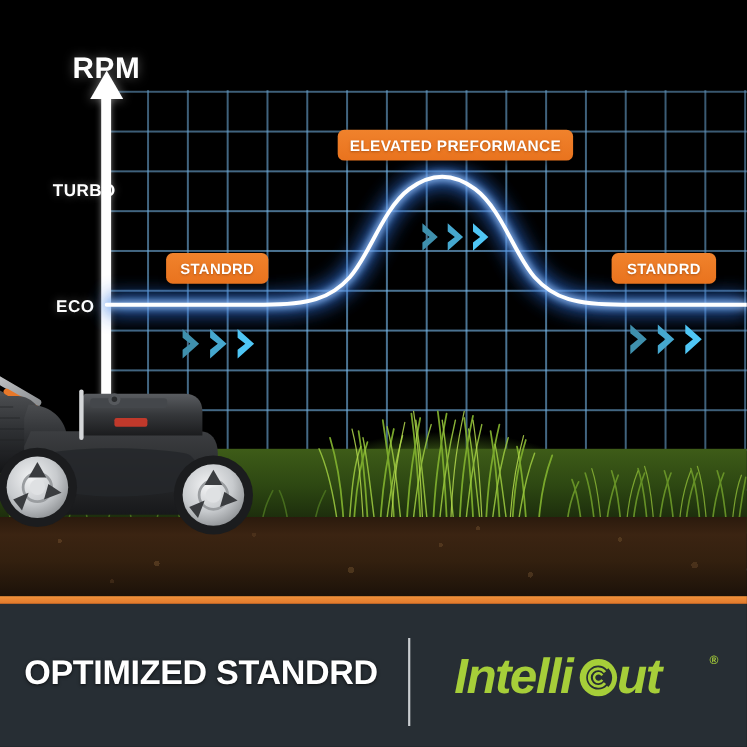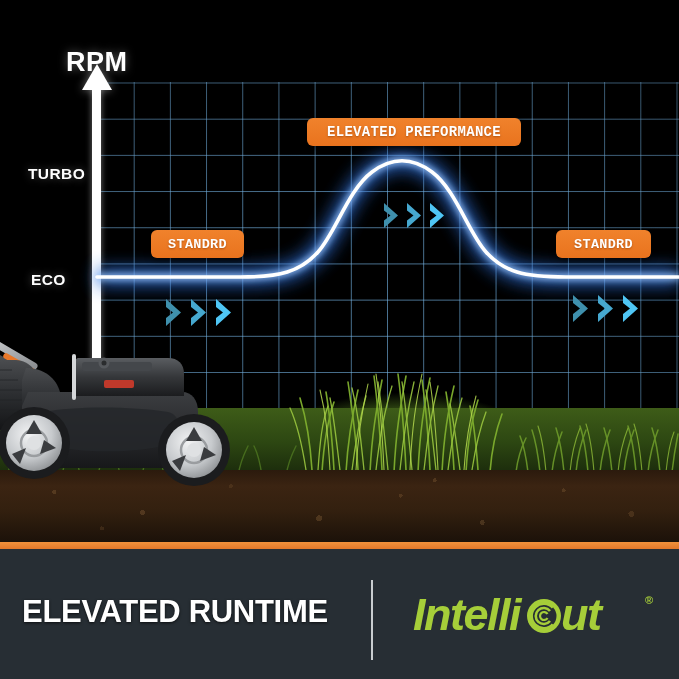--- a/index.html
+++ b/index.html
@@ -47,38 +47,37 @@
     filter:drop-shadow(0 0 5px rgba(255,255,255,.45));
   }
 
   #rpm-label{
     position:absolute; left:66px; top:47px;
     color:#fff; font-size:27px; font-weight:bold; letter-spacing:.5px;
     text-shadow:0 0 10px rgba(255,255,255,.35);
   }
   .axis-tick{
     position:absolute; color:#fff; font-weight:bold; font-size:15.5px;
-    letter-spacing:.4px; text-shadow:0 0 8px rgba(255,255,255,.3);
+    letter-spacing:.4px; text-shadow:0 0 8px rgba(255,255,255,.3);margin-left:20px;
   }
   #tick-turbo{ left:28px; top:165px; }
   #tick-eco{ left:31px; top:271px; }
 
   
   #curve-svg{ position:absolute; left:0; top:0; width:679px; height:543px; }
 
   
   .badge{
     position:absolute;
     background:linear-gradient(180deg,#f0822c 0%,#e9731e 100%);
     color:#fff; font-weight:bold; border-radius:6px;
     display:flex; align-items:center; justify-content:center;
     text-align:left; letter-spacing:.3px;
     box-shadow:0 2px 6px rgba(0,0,0,.55);
     text-shadow:0 1px 2px rgba(120,50,0,.5);
-    font-family:Liberation Mono, monospace;
   }
   #badge-standard-left{ left:151px; top:230px; width:93px; height:28px; font-size:13.5px; }
   #badge-elevated{ left:307px; top:118px; width:214px; height:28px; font-size:14px; }
   #badge-standard-right{ left:556px; top:230px; width:95px; height:28px; font-size:13.5px; }
 
   
   .chevrons{ position:absolute; display:flex; gap:2px; }
   .chev{ display:block; }
   #chev-left-lower{ left:163px; top:297px; }
   #chev-mid{ left:381px; top:201px; }
@@ -399,21 +398,21 @@
         <path d="M212,97 L220,111 L204,111 Z"></path>
         <path d="M234,125 L218,131 L222,117 Z"></path>
         <path d="M198,141 L204,125 L190,131 Z"></path>
       </g>
     </g>
   </svg>
 </div>
 
 <div id="divider-orange"></div>
 <div id="banner"></div>
-<div id="banner-headline">ELEVATED RUNTIME</div>
+<div id="banner-headline">OPTIMIZED STANDRD</div>
 <div id="banner-sep"></div>
 
 <svg id="logo" viewBox="0 0 250 56">
   <g fill="#a6ce39" font-family="Liberation Sans, sans-serif">
     <text x="0" y="42" font-size="45" font-weight="bold" font-style="italic" letter-spacing="-1.5">Intelli</text>
     <text x="148" y="42" font-size="45" font-weight="bold" font-style="italic" letter-spacing="-1.5">ut</text>
   </g>
   <g>
     <circle cx="131" cy="28" r="17" fill="#a6ce39"></circle>
     <circle cx="131" cy="28" r="12.5" fill="#272e34"></circle>

